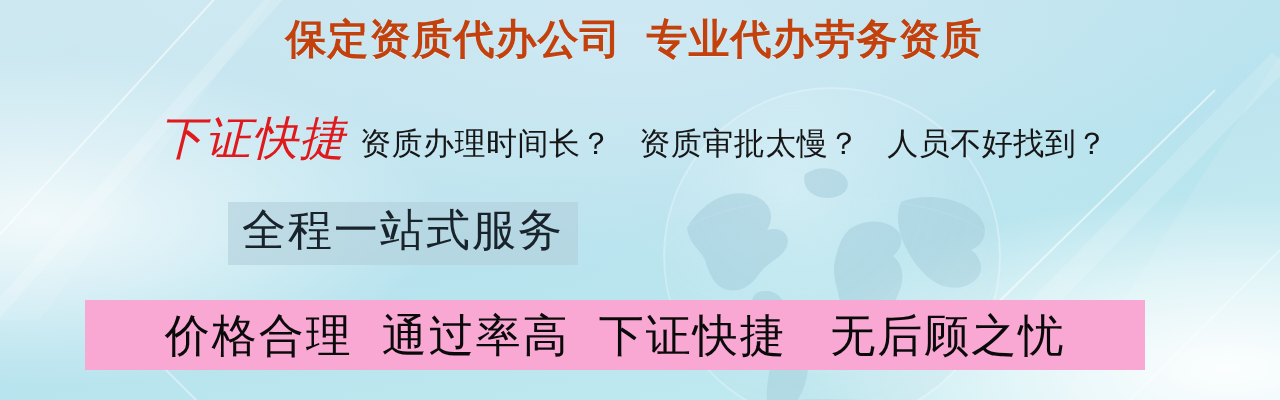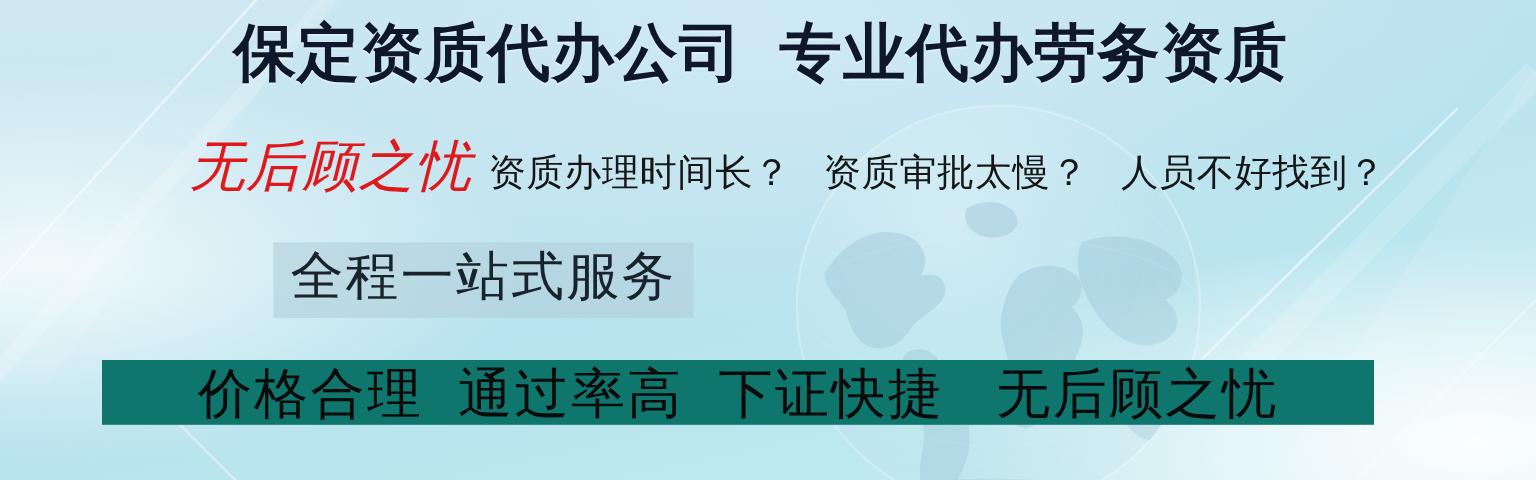--- a/index.html
+++ b/index.html
@@ -42,24 +42,24 @@
   
   .streaks { position: absolute; inset: 0; }
   .streaks svg { display:block; width: 100%; height: 100%; }
 
   
   .title {
     position: absolute;
     left: 0; right: 12px;
     top: 16px;
     text-align: center;
-    font-size: 52px;
+    font-size: 41px;
     line-height: 1.15;
     font-weight: 700;
-    color: #0f172a;
+    color: #c2410c;
     letter-spacing: 1px;
     white-space: pre;
     font-family: "Liberation Sans", "DejaVu Sans", sans-serif;
     text-shadow: 0 1px 0 rgba(255,255,255,0.35);
   }
 
   .row2 {
     position: absolute;
     left: 158px;
     top: 116px;
@@ -98,22 +98,22 @@
     color: #18232b;
     letter-spacing: 2px;
     white-space: pre;
   }
 
   .row4 {
     position: absolute;
     left: 85px;
     top: 300px;
     width: 1060px;
-    height: 54px;
-    background: #0f766e;
+    height: 70px;
+    background: #f9a8d4;
     display: flex;
     align-items: center;
     justify-content: center;
     font-family: "Liberation Sans", "DejaVu Sans", sans-serif;
     font-size: 45px;
     line-height: 1;
     font-weight: 400;
     color: #0a0a0a;
     letter-spacing: 2px;
     white-space: pre;
@@ -182,21 +182,21 @@
       <g fill="#ffffff" fill-opacity="0.10">
         <polygon points="1280,55 1280,400 1060,400"></polygon>
         <polygon points="300,-40 40,320 0,320 0,-40"></polygon>
       </g>
     </svg>
   </div>
 
   <div class="title">保定资质代办公司  专业代办劳务资质</div>
 
   <div class="row2">
-    <span class="red">无后顾之忧</span>
+    <span class="red">下证快捷</span>
     <span class="questions">资质办理时间长？   资质审批太慢？   人员不好找到？</span>
   </div>
 
   <div class="row3">全程一站式服务</div>
 
   <div class="row4">价格合理  通过率高  下证快捷   无后顾之忧</div>
 
 </div>
 
 </body></html>

